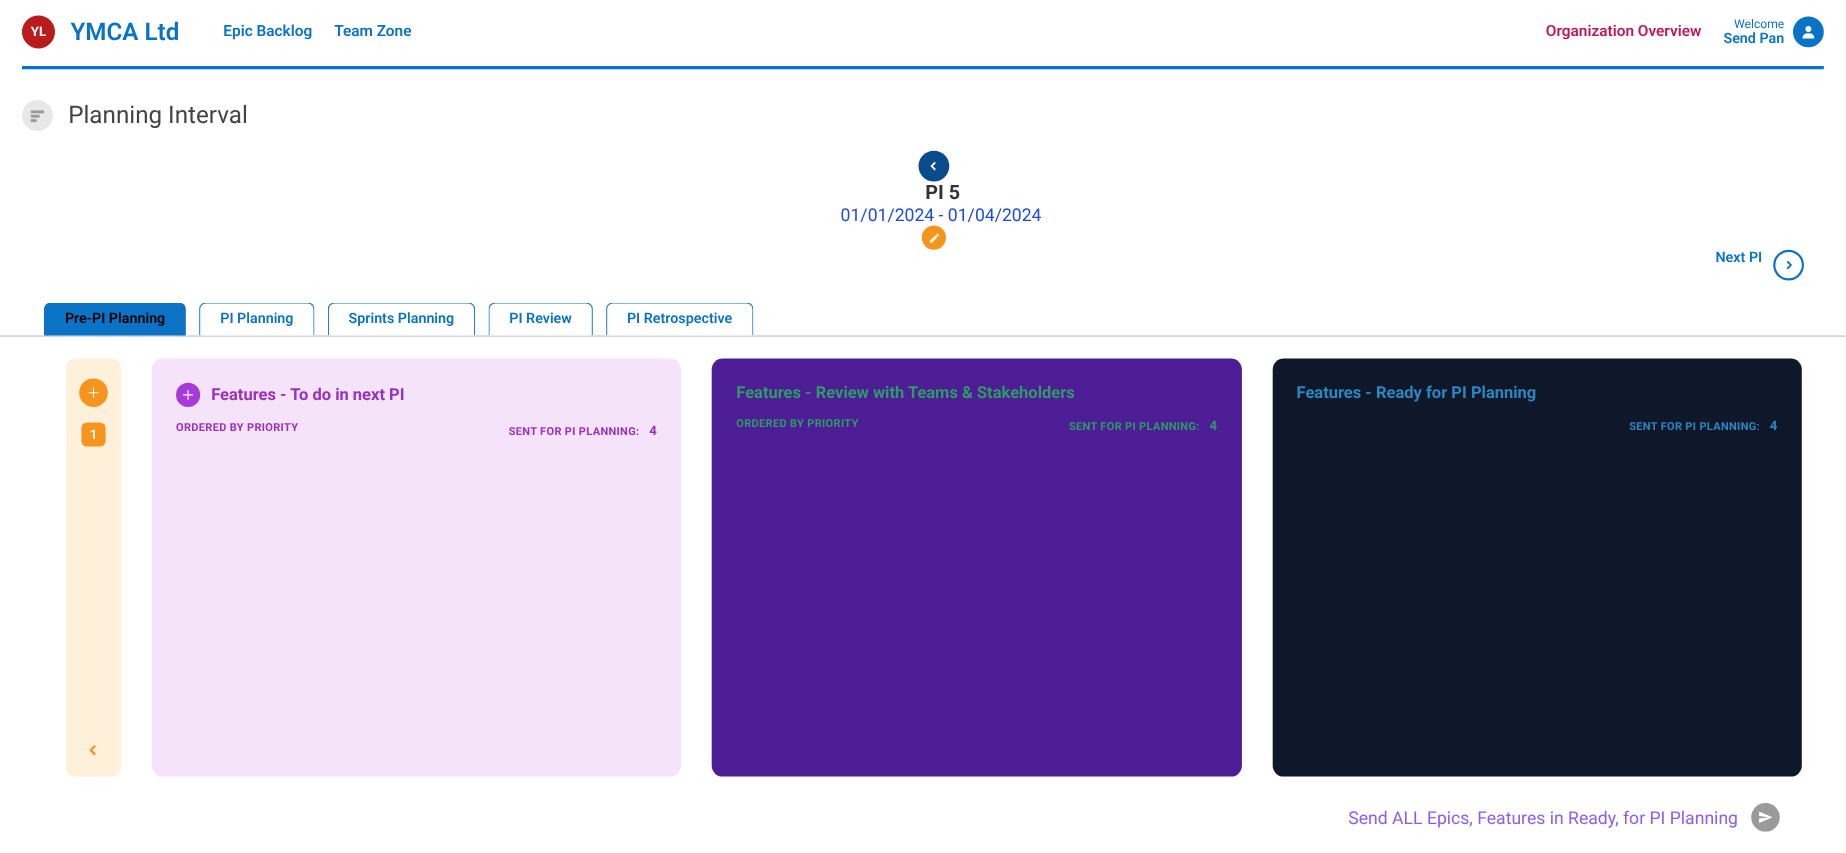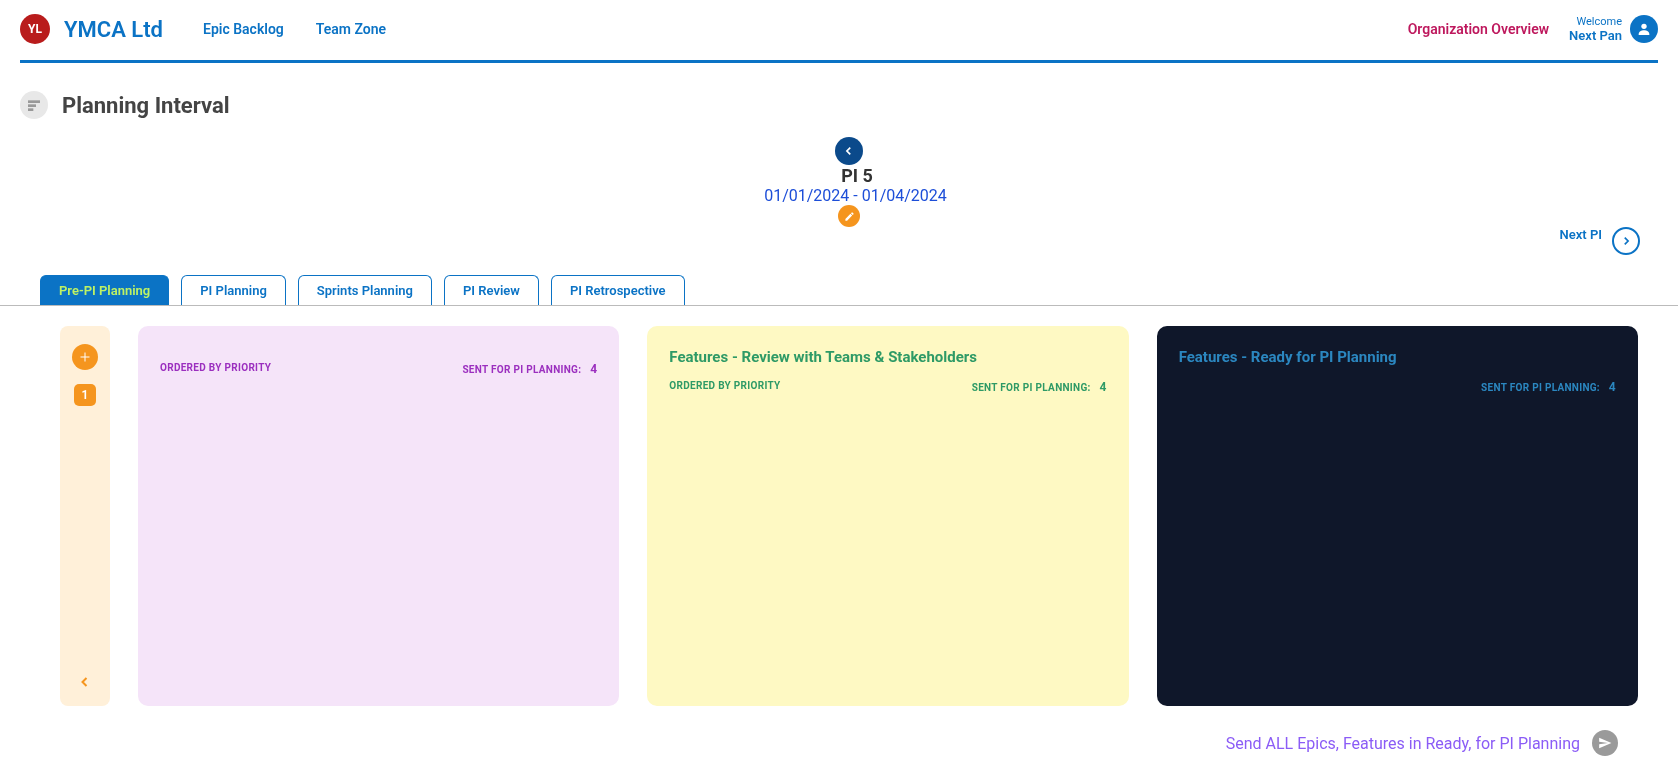--- a/index.html
+++ b/index.html
@@ -28,21 +28,21 @@
     margin-right: 14px;
   }
   .org-name {
     color: #0b73c5;
     font-size: 22px;
     font-weight: 600;
     margin-right: 40px;
   }
   .nav-links {
     display: flex;
-    gap: 32px;
+    gap: 20px;
     justify-content: center;
   }
   .nav-link {
     color: #0b73c5;
     font-size: 14px;
     font-weight: 600;
     cursor: pointer;
   }
   .header-right {
     margin-left: auto;
@@ -95,21 +95,21 @@
     background: #e8e8e8;
     color: #999;
     display: flex;
     align-items: center;
     justify-content: center;
     font-size: 14px;
   }
   .page-title {
     font-size: 22px;
     color: #444;
-    font-weight: 700;
+    font-weight: 400;
   }
   .pi-row {
     display: flex;
     align-items: center;
     padding: 8px 20px 20px 40px;
     flex-direction: column;
   }
   .circle-btn {
     width: 28px;
     height: 28px;
@@ -158,21 +158,21 @@
     border-radius: 6px 6px 0 0;
     padding: 7px 18px;
     font-size: 13px;
     font-weight: 600;
     color: #0b73c5;
     background: #fff;
     cursor: pointer;
   }
   .tab.active {
     background: #0b73c5;
-    color: #bef264;
+    color: #000000;
   }
   .board {
     display: flex;
     gap: 28px;
     padding: 20px 40px 10px 60px;
     align-items: stretch;
   }
   .sidebar-col {
     width: 50px;
     background: #fff0d9;
@@ -218,21 +218,21 @@
   }
   .column {
     flex: 1;
     border-radius: 10px;
     padding: 22px 22px;
     min-height: 380px;
     display: flex;
     flex-direction: column;
   }
   .col-purple { background: #f5e4f9; }
-  .col-green  { background: #fef9c3; }
+  .col-green  { background: #4c1d95; }
   .col-blue   { background: #0f172a; }
   .col-header {
     display: flex;
     align-items: center;
     gap: 10px;
   }
   .col-title { font-size: 15px; font-weight: 700; }
   .col-purple .col-title { color: #9b2fbf; }
   .col-green  .col-title { color: #2e9a66; }
   .col-blue   .col-title { color: #2b87c0; }
@@ -293,21 +293,21 @@
   <div class="org-name">YMCA Ltd</div>
   <div class="nav-links">
     <div class="nav-link">Epic Backlog</div>
     <div class="nav-link">Team Zone</div>
   </div>
   <div class="header-right">
     <div class="org-overview">Organization Overview</div>
     <div class="user-block">
       <div class="user-text">
         <div class="user-welcome">Welcome</div>
-        <div class="user-name">Next Pan</div>
+        <div class="user-name">Send Pan</div>
       </div>
       <div class="user-avatar">
         <svg width="16" height="16" viewBox="0 0 24 24" fill="#fff">
             <circle cx="12" cy="8" r="4"></circle>
             <path d="M4 20c0-4 4-6 8-6s8 2 8 6v1H4z"></path>
           </svg>
       </div>
     </div>
   </div>
 </div>
@@ -365,20 +365,29 @@
     </div>
     <div class="sidebar-badge">1</div>
     <div class="sidebar-collapse">
       <svg width="12" height="12" viewBox="0 0 24 24" fill="none" stroke="#f5951e" stroke-width="4">
           <polyline points="15 4 7 12 15 20"></polyline>
         </svg>
     </div>
   </div>
 
   <div class="column col-purple">
+    <div class="col-header">
+      <div class="col-add">
+        <svg width="12" height="12" viewBox="0 0 24 24" fill="#fff">
+            <path d="M11 3h2v18h-2z"></path>
+            <path d="M3 11h18v2H3z"></path>
+          </svg>
+      </div>
+      <div class="col-title">Features - To do in next PI</div>
+    </div>
     <div class="col-sub">
       <span>ORDERED BY PRIORITY</span>
       <span>
         <span>SENT FOR PI PLANNING:</span>
         <span class="sent-count">4</span>
       </span>
     </div>
   </div>
 
   <div class="column col-green">

